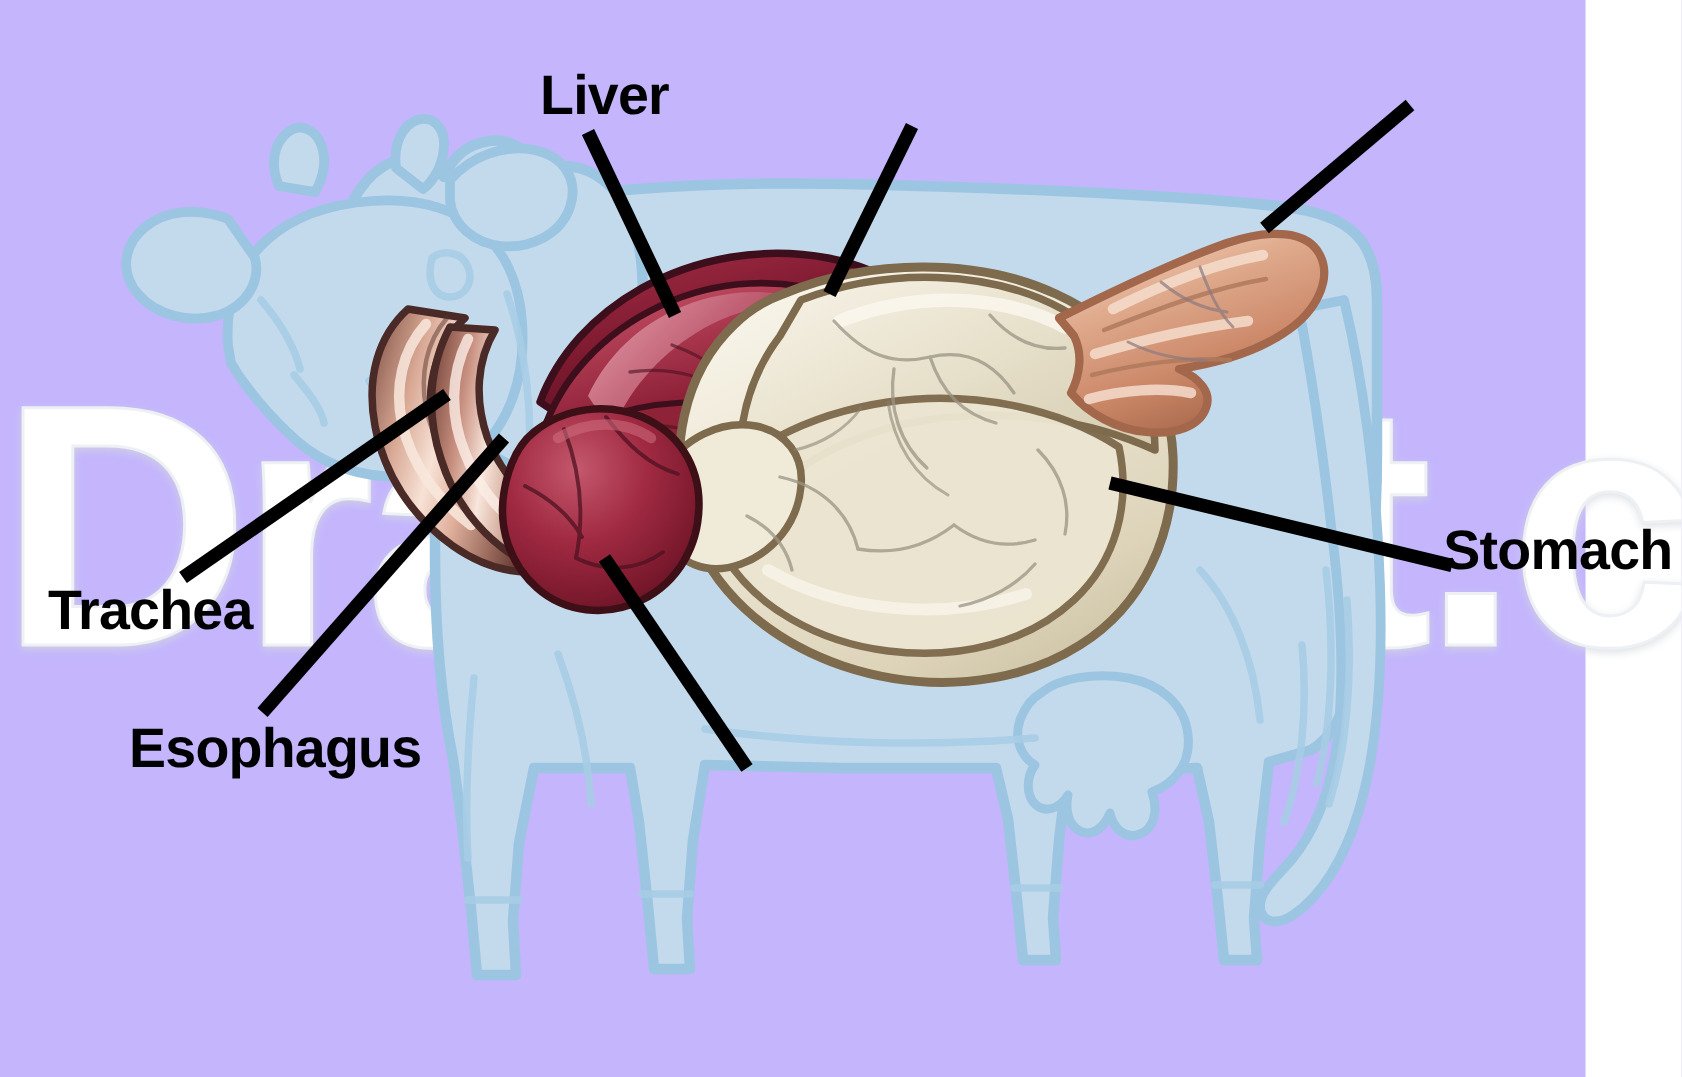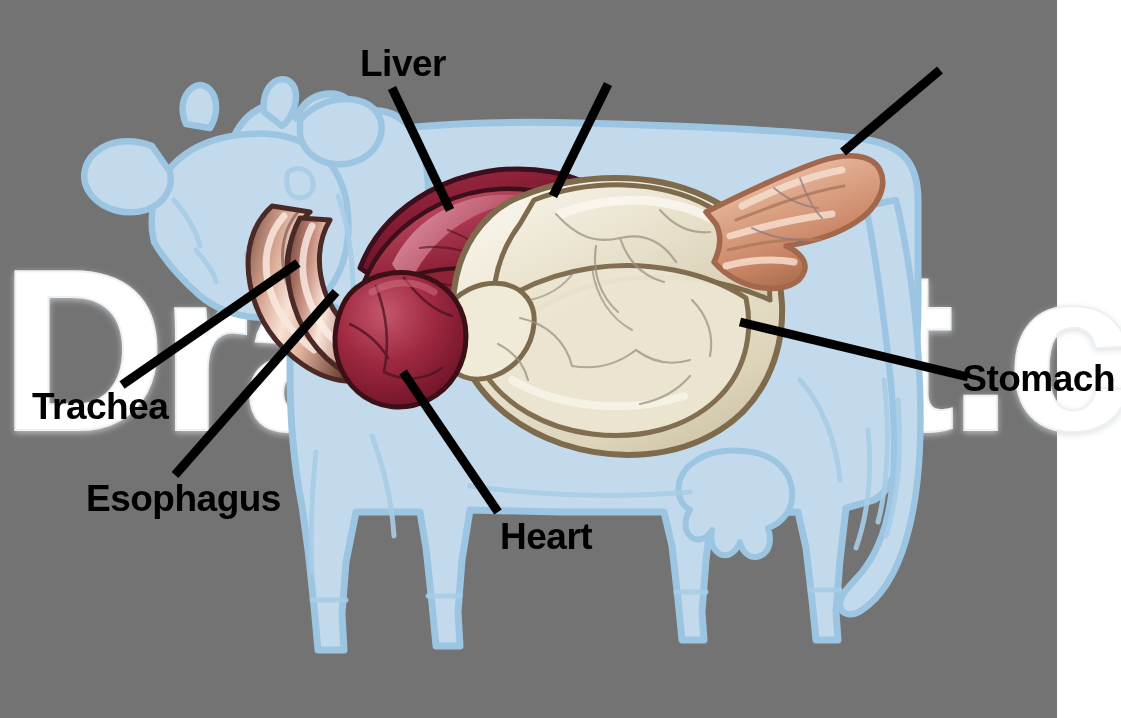--- a/index.html
+++ b/index.html
@@ -10,21 +10,21 @@
   body {
     width: 1121px;
     height: 718px;
     font-family: "Liberation Sans", sans-serif;
     overflow: hidden;
   }
   #stage {
     position: relative;
     width: 1057px;
     height: 718px;
-    background: #737373;
+    background: #c4b5fd;
   }
   #stage svg.layer {
     position: absolute;
     left: 0;
     top: 0;
     width: 1121px;
     height: 718px;
   }
   .label {
     position: absolute;
@@ -436,18 +436,17 @@
       <line x1="608" y1="84" x2="553" y2="196"></line>
       <line x1="940" y1="70" x2="843" y2="152"></line>
       <line x1="968" y1="377" x2="740" y2="322"></line>
       <line x1="498" y1="512" x2="403" y2="372"></line>
       <line x1="175" y1="475" x2="336" y2="292"></line>
       <line x1="122" y1="385" x2="298" y2="263"></line>
     </g>
   </svg>
 
   <div class="label" style="left:360px; top:45px;">Liver</div>
-  <div class="label right" style="left:1115px; top:360px;">Stomach</div>
-  <div class="label" style="left:500px; top:518px;">Heart</div>
+  <div class="label right" style="left:1115px; top:348px;">Stomach</div>
   <div class="label" style="left:86px;  top:480px;">Esophagus</div>
   <div class="label" style="left:32px;  top:388px;">Trachea</div>
 
 </div>
 
 </body></html>

